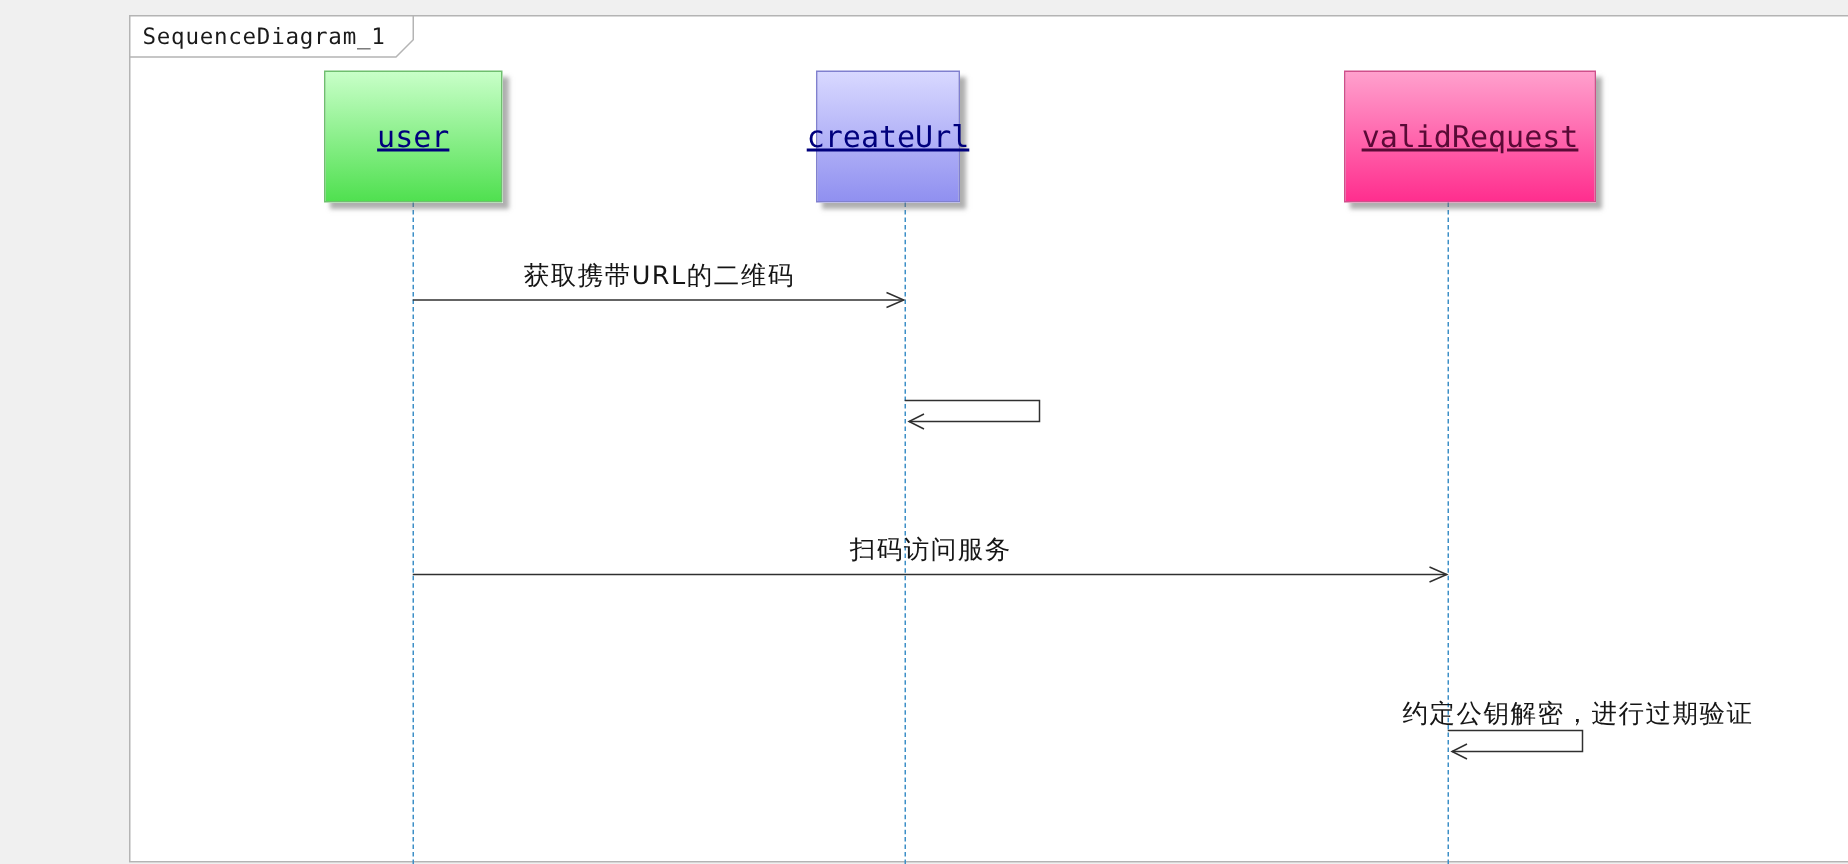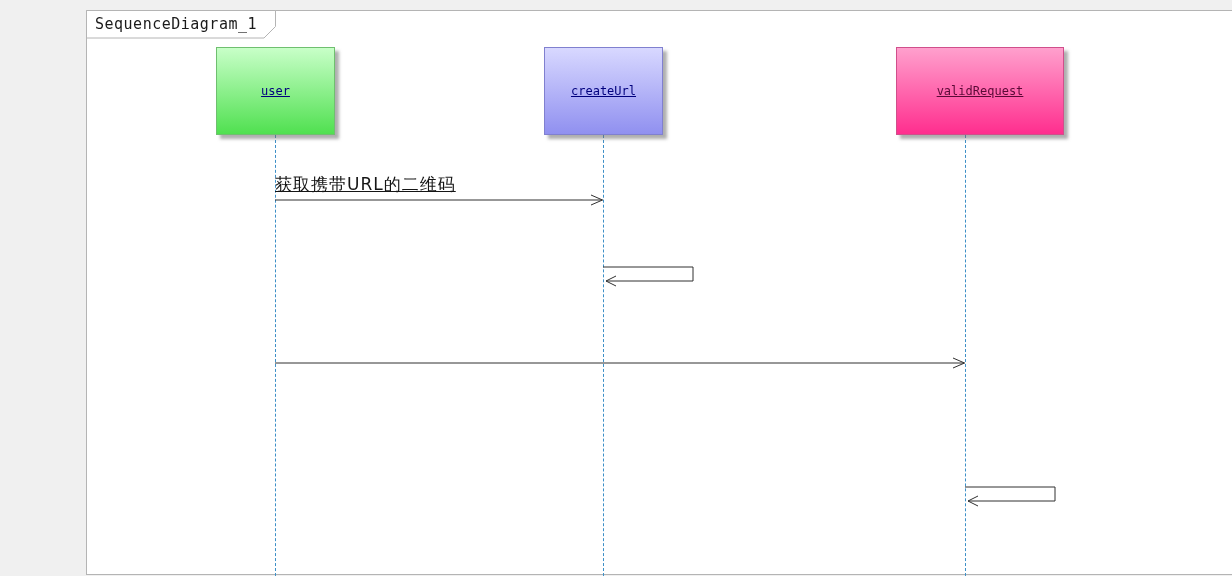--- a/index.html
+++ b/index.html
@@ -33,29 +33,29 @@
   }
 
   .actor {
     position:absolute; top:47px; height:88px;
     border:1px solid #888;
     box-shadow:4px 4px 3px rgba(110,110,110,0.55);
     display:flex; align-items:center; justify-content:center;
   }
   .actor-label {
     font-family:"DejaVu Sans Mono", "Liberation Mono", monospace;
-    font-size:12px; text-decoration:underline; white-space:nowrap;
+    font-size:20px; text-decoration:underline; white-space:nowrap;
   }
 
   .msg { position:absolute; }
   .msg-label, .self-label {
     font-size:17px; letter-spacing:1px;
     color: var(--label-text, #151515);
-    white-space:nowrap;
-    height:20px; line-height:20px;text-decoration:underline;
+    text-align:center; white-space:nowrap;
+    height:20px; line-height:20px;
   }
   .self-label { position:absolute; }
   .msg-arrow, .self-loop { display:block; }
   .self-loop { position:absolute; }
   .msg-arrow line, .msg-arrow polyline,
   .self-loop polyline, .self-loop path {
     stroke: var(--arrow, #303030); stroke-width:1; fill:none;
   }
 </style>
 </head>
@@ -72,45 +72,47 @@
     <span class="tab-text">SequenceDiagram_1</span>
   </div>
 
   <div class="lifeline" style="left:254px;"></div>
   <div class="lifeline" style="left:582px;"></div>
   <div class="lifeline" style="left:944px;"></div>
 
   <div class="actor" style="left: 195px; width: 119px; background: linear-gradient(rgb(200, 255, 200), rgb(80, 224, 80)); border-color: rgb(111, 191, 111); color: rgb(0, 0, 125);">
     <span class="actor-label">user</span>
   </div>
-  <div class="actor" style="left: 523px; width: 119px; background: linear-gradient(rgb(216, 216, 255), rgb(144, 144, 240)); border-color: rgb(128, 128, 207); color: rgb(0, 0, 125);">
+  <div class="actor" style="left: 523px; width: 96px; background: linear-gradient(rgb(216, 216, 255), rgb(144, 144, 240)); border-color: rgb(128, 128, 207); color: rgb(0, 0, 125);">
     <span class="actor-label">createUrl</span>
   </div>
   <div class="actor" style="left: 875px; width: 168px; background: linear-gradient(rgb(255, 160, 205), rgb(255, 46, 142)); border-color: rgb(208, 79, 139); color: rgb(90, 10, 54);">
     <span class="actor-label">validRequest</span>
   </div>
 
   <div class="msg" style="left:254px;top:174px;width:329px;">
     <div class="msg-label">获取携带URL的二维码</div>
     <svg class="msg-arrow" width="329" height="12">
       <line x1="0" y1="6" x2="327.5" y2="6"></line>
       <polyline points="316,1 327.5,6 316,11"></polyline>
     </svg>
   </div>
 
   <svg class="self-loop" style="left:582px;top:266px;" width="94" height="22">
     <path d="M0,1 L90,1 L90,15 L3,15"></path>
     <polyline points="13,10 3,15 13,20"></polyline>
   </svg>
 
   <div class="msg" style="left:254px;top:357px;width:691px;">
+    <div class="msg-label">扫码访问服务</div>
     <svg class="msg-arrow" width="691" height="12">
       <line x1="0" y1="6" x2="689.5" y2="6"></line>
       <polyline points="678,1 689.5,6 678,11"></polyline>
     </svg>
   </div>
 
+  <div class="self-label" style="left:900px;top:466px;width:262px;">约定公钥解密，进行过期验证</div>
   <svg class="self-loop" style="left:944px;top:486px;" width="94" height="22">
     <path d="M0,1 L90,1 L90,15 L3,15"></path>
     <polyline points="13,10 3,15 13,20"></polyline>
   </svg>
 
 </div>
 
 </body></html>

